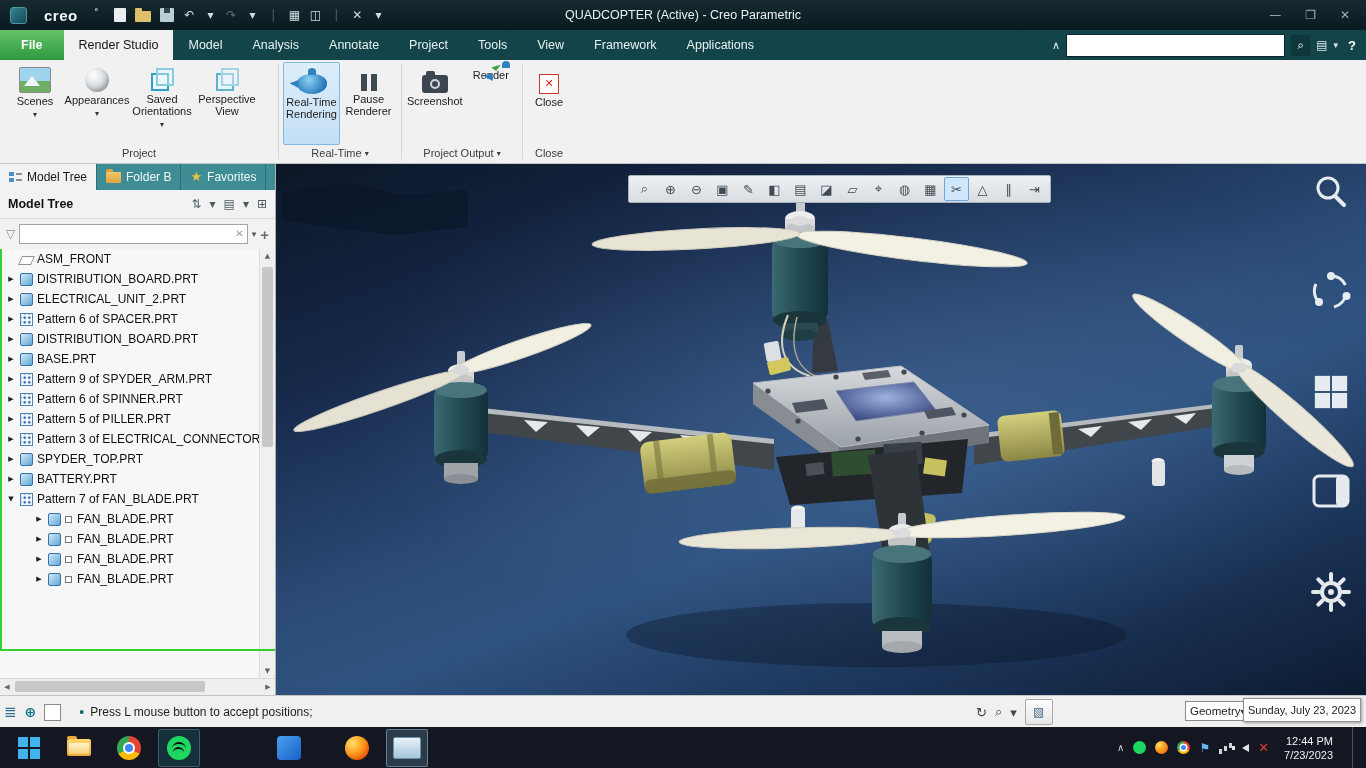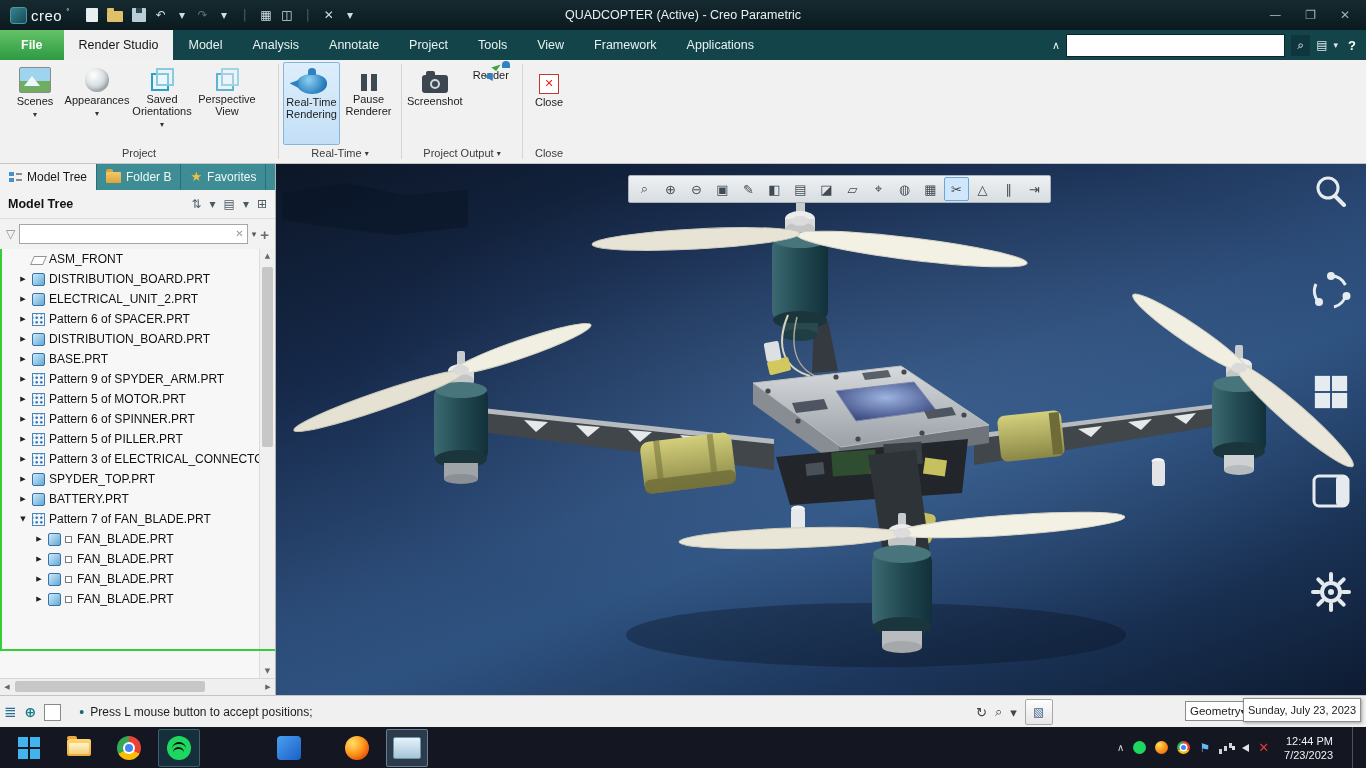--- a/index.html
+++ b/index.html
@@ -3,21 +3,21 @@
 <meta charset="utf-8">
 <style>
   html,body{margin:0;padding:0}
   body{width:1366px;height:768px;overflow:hidden;position:relative;background:#000;
        font-family:"Liberation Sans","DejaVu Sans",sans-serif;-webkit-font-smoothing:antialiased}
   .icon-font{font-family:"DejaVu Sans",sans-serif}
 
   
   .titlebar{position:absolute;left:0;top:0;width:1366px;height:30px;
     background:linear-gradient(#152a30,#0b1a1f);display:flex;align-items:center;color:#dfe8ea;z-index:10}
-  .logo{display:flex;align-items:flex-start;gap:4px;padding:0 10px;font-size:15px;font-weight:normal;letter-spacing:.5px;color:#f2f7f8}
+  .logo{display:flex;align-items:flex-start;gap:17px;padding:0 10px;font-size:15px;font-weight:bold;letter-spacing:.5px;color:#f2f7f8}
   .logo-mark{width:15px;height:15px;background:linear-gradient(135deg,#37828f,#174a54);border:1px solid #4898a6;border-radius:3px}
   .logo sup{font-size:8px}
   .qa-bar{display:flex;align-items:center;gap:9px;margin-left:6px;z-index:2}
   .qa{min-width:12px;height:16px;display:flex;align-items:center;justify-content:center;
       font-size:12px;color:#cfdde1;font-family:"DejaVu Sans",sans-serif}
   .qa.disabled{opacity:.4}
   [data-name="new-file-icon"]{width:11px;height:14px;background:#e9eff1;border-radius:1px}
   [data-name="open-file-icon"]{width:16px;height:11px;background:#dfc06a;border-radius:1px;position:relative;margin-top:3px}
   [data-name="open-file-icon"]::before{content:"";position:absolute;left:0;top:-3px;width:7px;height:3px;background:#dfc06a;border-radius:1px 1px 0 0}
   [data-name="save-icon"]{width:14px;height:14px;background:#b9cfd8;position:relative;border-radius:1px}
@@ -95,21 +95,21 @@
   .funnel{color:#8a8a8a;font-size:12px;font-family:"DejaVu Sans",sans-serif}
   .fwrap{position:relative;flex:1}
   .fwrap input{width:100%;height:20px;border:1px solid #a6a6a6;padding:0 16px 0 4px;box-sizing:border-box;font-size:12px}
   .fclear{position:absolute;right:4px;top:4px;color:#999;font-size:10px;font-family:"DejaVu Sans",sans-serif}
   .fdd{color:#555;font-size:9px}
   .fplus{color:#6a6a6a;font-size:15px;font-weight:bold}
   .ptree{position:relative;flex:1;background:#f7f7f7;overflow:hidden}
   .ptree::before{content:"";position:absolute;left:0;top:0;width:2px;height:402px;background:#35cf35;z-index:3}
   .ptree::after{content:"";position:absolute;left:0;top:400px;width:100%;height:2px;background:#35cf35;z-index:3}
   .tree-rows{position:absolute;left:0;top:0;right:16px}
-  .tree-row{height:20px;display:flex;align-items:center;gap:4px;padding-left:18px;font-size:12px;color:#101010;white-space:nowrap;overflow:hidden}
+  .tree-row{height:20px;display:flex;align-items:center;gap:4px;padding-left:6px;font-size:12px;color:#101010;white-space:nowrap;overflow:hidden}
   .tree-row.child{padding-left:34px}
   .twisty{width:10px;font-size:7px;color:#222;text-align:center;flex:none;font-family:"DejaVu Sans",sans-serif}
   .twisty.collapsed::before{content:"▶"}
   .twisty.expanded::before{content:"▼"}
   .ti{width:13px;height:13px;flex:none;box-sizing:border-box}
   .part-icon{background:linear-gradient(135deg,#cfe9f7,#62a8d8);border:1px solid #3572a8;border-radius:2px}
   .pattern-icon{background-color:#f3f8fc;border:1px solid #4a86b8;
     background-image:radial-gradient(#2a66a8 1px,transparent 1.4px);background-size:4.5px 4.5px;background-position:1.5px 1.5px}
   .datum-plane-icon{height:9px;margin-top:2px;border:1px solid #90959a;background:#fff;transform:skewX(-24deg)}
   .csys-icon{background:linear-gradient(#c97c2a,#c97c2a) 6px 0/1.5px 13px no-repeat,
@@ -441,26 +441,20 @@
             <span data-name="tree-item-label">BASE.PRT</span>
           </div>
 
           <div class="tree-row root" data-name="tree-row">
             <span class="twisty collapsed" data-name="expand-toggle-icon"></span>
             <span class="ti pattern-icon" data-name="pattern-icon"></span>
 
             <span data-name="tree-item-label">Pattern 9 of SPYDER_ARM.PRT</span>
           </div>
 
-          <div class="tree-row root" data-name="tree-row">
-            <span class="twisty collapsed" data-name="expand-toggle-icon"></span>
-            <span class="ti pattern-icon" data-name="pattern-icon"></span>
-
-            <span data-name="tree-item-label">Pattern 5 of MOTOR.PRT</span>
-          </div>
 
           <div class="tree-row root" data-name="tree-row">
             <span class="twisty collapsed" data-name="expand-toggle-icon"></span>
             <span class="ti pattern-icon" data-name="pattern-icon"></span>
 
             <span data-name="tree-item-label">Pattern 6 of SPINNER.PRT</span>
           </div>
 
           <div class="tree-row root" data-name="tree-row">
             <span class="twisty collapsed" data-name="expand-toggle-icon"></span>

